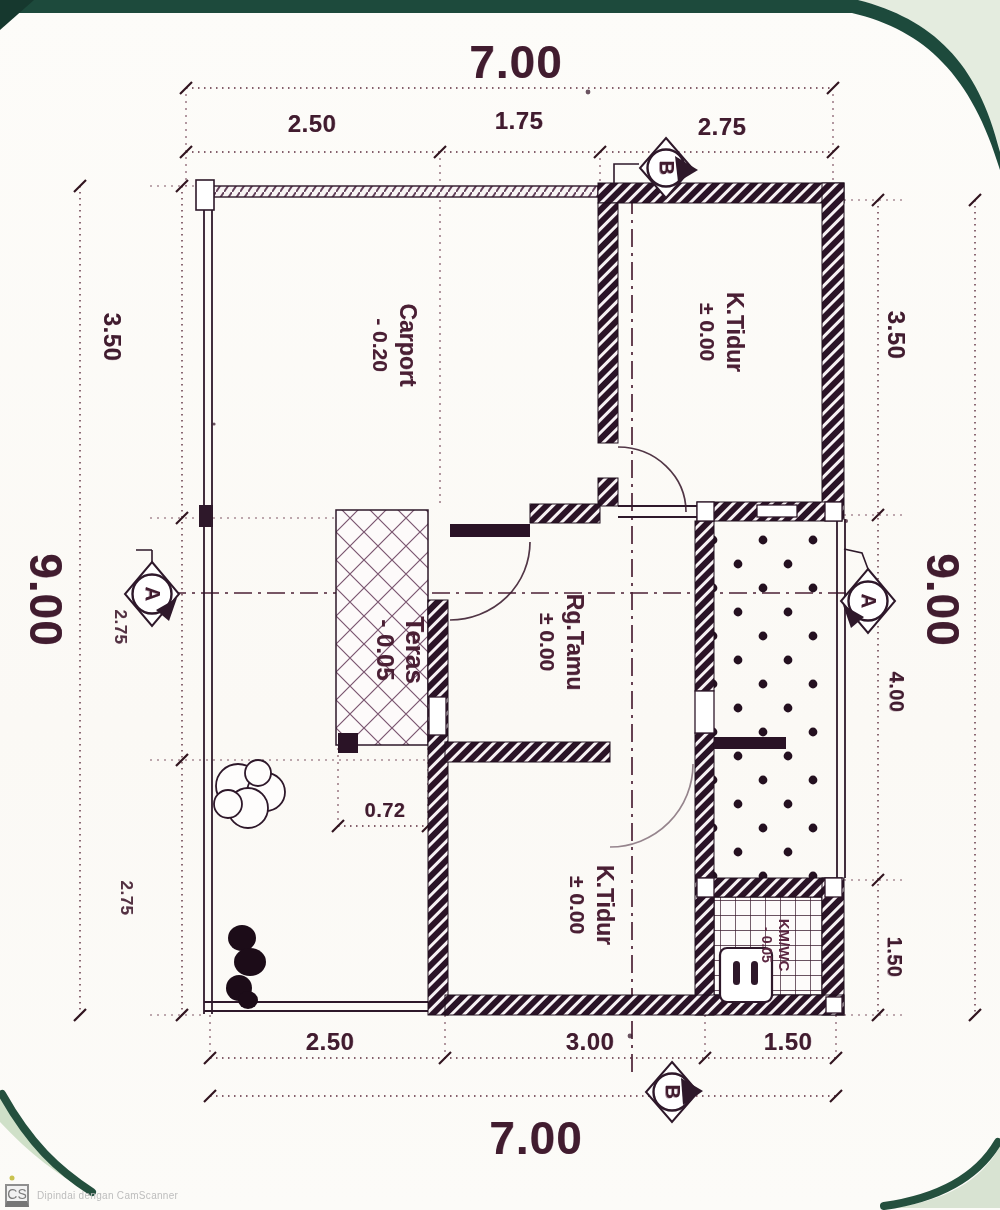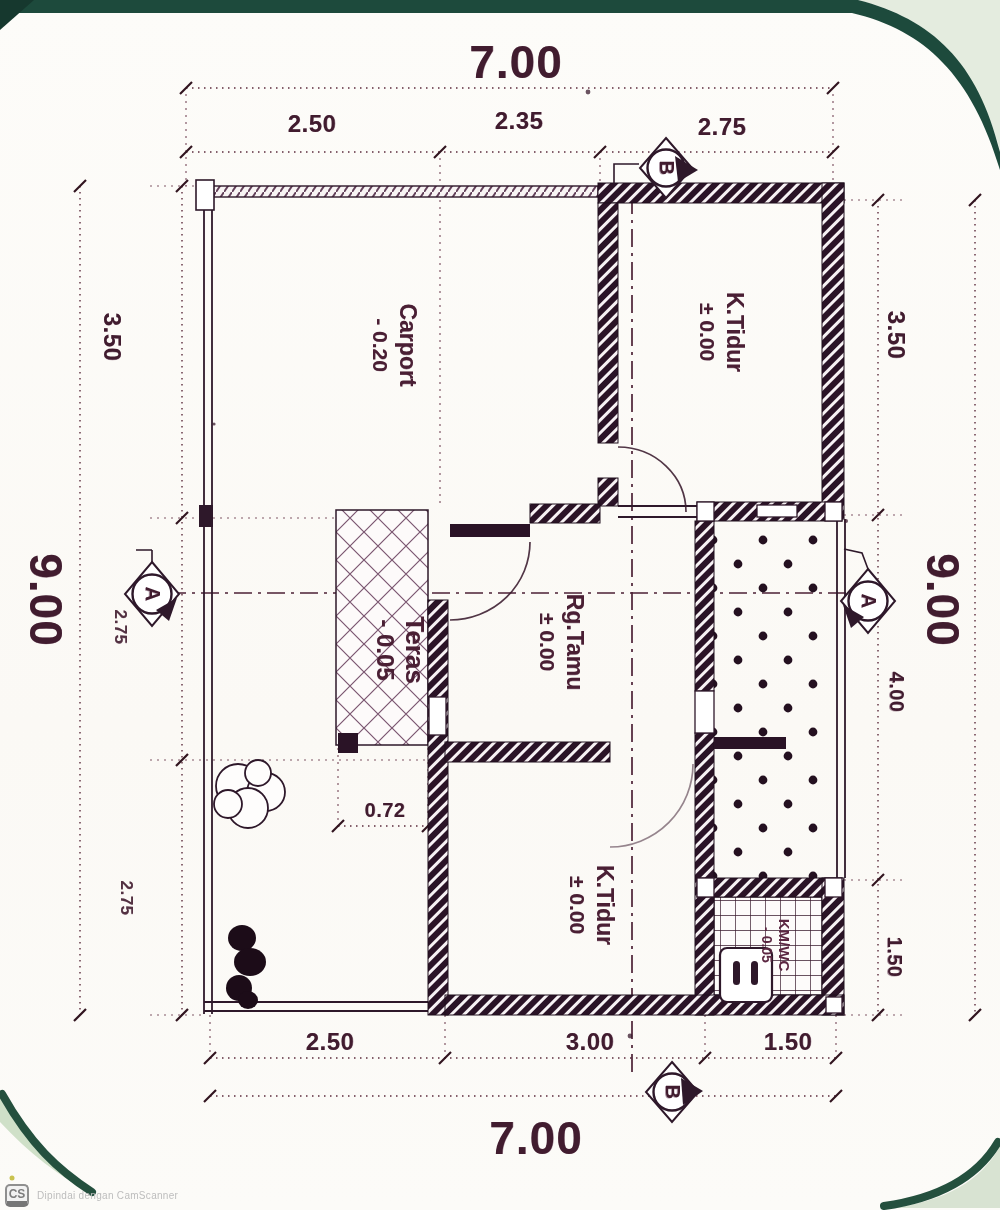--- a/index.html
+++ b/index.html
@@ -35,21 +35,21 @@
   .room.teras .nm{font-size:26px;}
   .room.teras .lv{font-size:24px;}
   .room.wc{color:#5c2742;text-shadow:none;}
   .room.wc .nm{font-size:15px;}
   .room.wc .lv{font-size:14px;}
   .wm{
     position:absolute;left:5px;top:1184px;display:flex;align-items:center;gap:8px;
   }
   .cs-badge{
     width:20px;height:15px;border:2px solid #8f8f8f;border-bottom:6px solid #767676;
-    border-radius:5px;color:#7d7d7d;font-size:12px;font-weight:700;
+    border-radius:0;color:#7d7d7d;font-size:14px;font-weight:400;
     display:flex;align-items:center;justify-content:center;background:#f2f2f2;
   }
   .wm-text{font-size:10px;color:#bdbdbd;letter-spacing:.3px;}
 </style>
 </head>
 <body>
 
 <div id="canvas">
 
 <svg id="plan-svg" width="1000" height="1210" viewBox="0 0 1000 1210">
@@ -258,21 +258,21 @@
   <g fill="#3a1b2e" opacity=".75">
     <circle cx="588" cy="92" r="2.4"></circle>
     <circle cx="846" cy="521" r="2"></circle>
     <circle cx="630" cy="1036" r="2.4"></circle>
     <circle cx="214" cy="424" r="1.6"></circle>
   </g>
 </svg>
 
 <span class="lbl big" style="left:516px;top:62px">7.00</span>
 <span class="lbl seg" style="left:312px;top:124px">2.50</span>
-<span class="lbl seg" style="left:519px;top:121px">2.35</span>
+<span class="lbl seg" style="left:519px;top:121px">1.75</span>
 <span class="lbl seg" style="left:722px;top:127px">2.75</span>
 
 <span class="lbl seg" style="left:330px;top:1042px">2.50</span>
 <span class="lbl seg" style="left:590px;top:1042px">3.00</span>
 <span class="lbl seg" style="left:788px;top:1042px">1.50</span>
 <span class="lbl big" style="left:536px;top:1138px">7.00</span>
 
 <span class="lbl big rot" style="left:46px;top:600px">9.00</span>
 <span class="lbl seg rot" style="left:112px;top:337px">3.50</span>
 <span class="lbl seg-xs rot" style="left:120px;top:627px">2.75</span>

